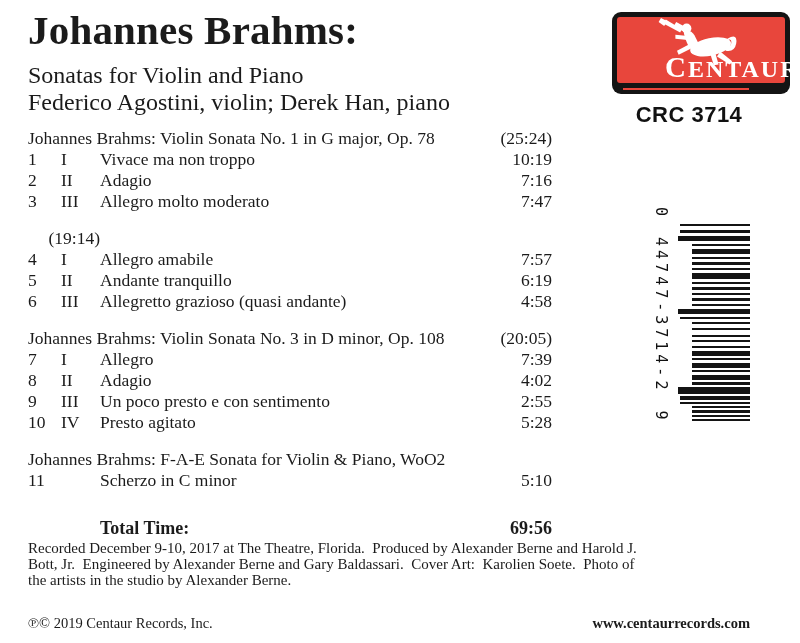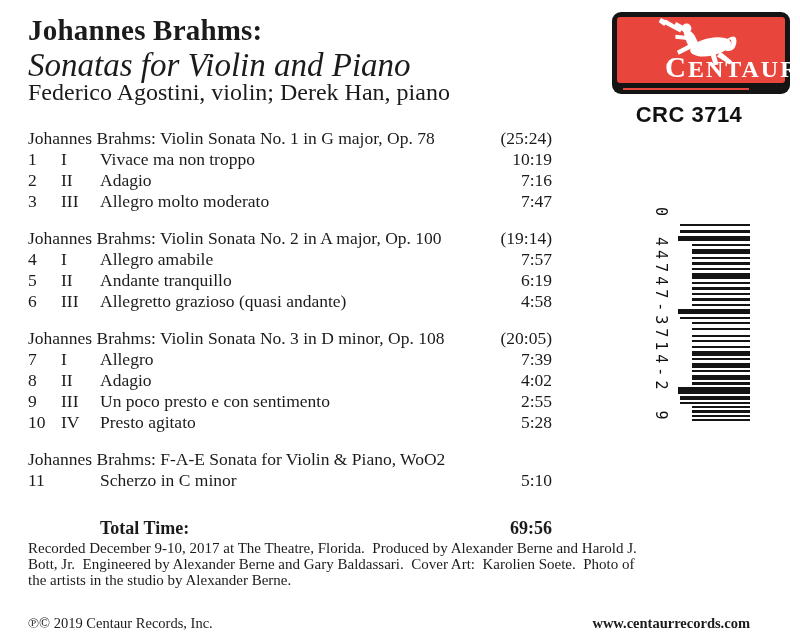--- a/index.html
+++ b/index.html
@@ -4,22 +4,22 @@
 <style>
   * { margin:0; padding:0; box-sizing:border-box; }
   html,body { background:#ffffff; }
   .page {
     position:relative; width:800px; height:643px; background:#ffffff;
     font-family:"Liberation Serif", serif; color:#1b1b1b; overflow:hidden;
   }
 
   
   .title-block { position:absolute; left:28px; top:12px; }
-  .album-title { font-size:29px; font-weight:bold; line-height:36px; letter-spacing:0.2px; }
-  .album-subtitle { font-size:33px; line-height:27px; margin-top:4px;font-style:italic; }
+  .album-title { font-size:41px; font-weight:bold; line-height:36px; letter-spacing:0.2px; }
+  .album-subtitle { font-size:24px; line-height:27px; margin-top:14px; }
   .album-performers { font-size:24px; line-height:27px; }
 
   
   .logo { position:absolute; left:612px; top:12px; width:178px; height:82px;
           background:#141414; border-radius:9px; padding:5px 5px 11px 5px; }
   .logo-red { position:relative; width:100%; height:100%; background:#e8463c; border-radius:3px; }
   .centaur-svg { position:absolute; left:50%; top:1px; transform:translateX(-50%); }
   .logo-word { position:absolute; bottom:1px; width:100%; text-align:center;
                color:#ffffff; font-weight:bold; font-size:24px; letter-spacing:2px; line-height:26px;padding-left:48px; }
   .logo-word::first-letter { font-size:29px; }
@@ -118,21 +118,20 @@
       <div class="t-row">
         <span class="c-num">3</span>
         <span class="c-mov">III</span>
         <span class="c-title">Allegro molto moderato</span>
         <span class="c-time">7:47</span>
       </div>
     </div>
 
     <div class="section">
       <div class="t-row">
-        <span class="c-head">Johannes Brahms: Violin Sonata No. 2 in A major, Op. 100</span>
         <span class="c-time">(19:14)</span>
       </div>
       <div class="t-row">
         <span class="c-num">4</span>
         <span class="c-mov">I</span>
         <span class="c-title">Allegro amabile</span>
         <span class="c-time">7:57</span>
       </div>
       <div class="t-row">
         <span class="c-num">5</span>

